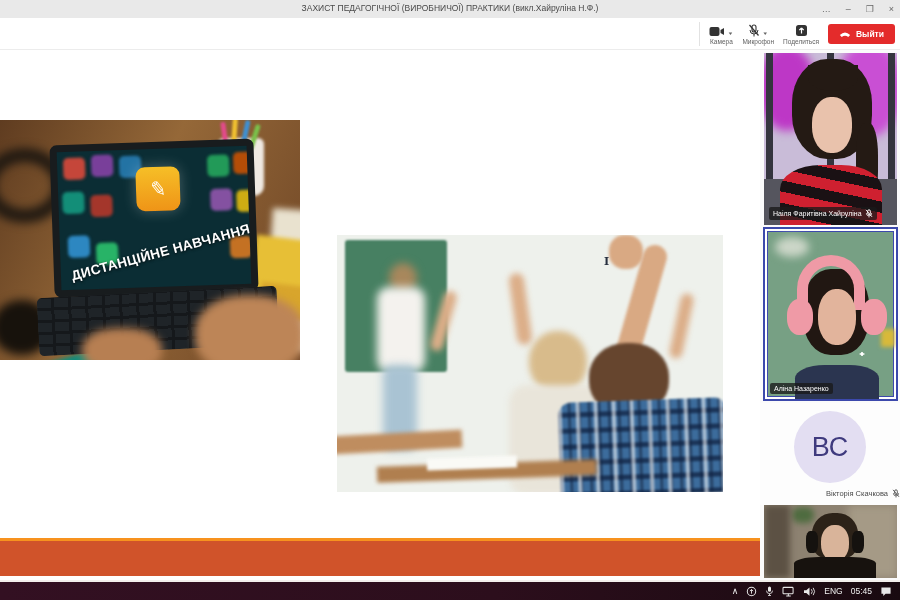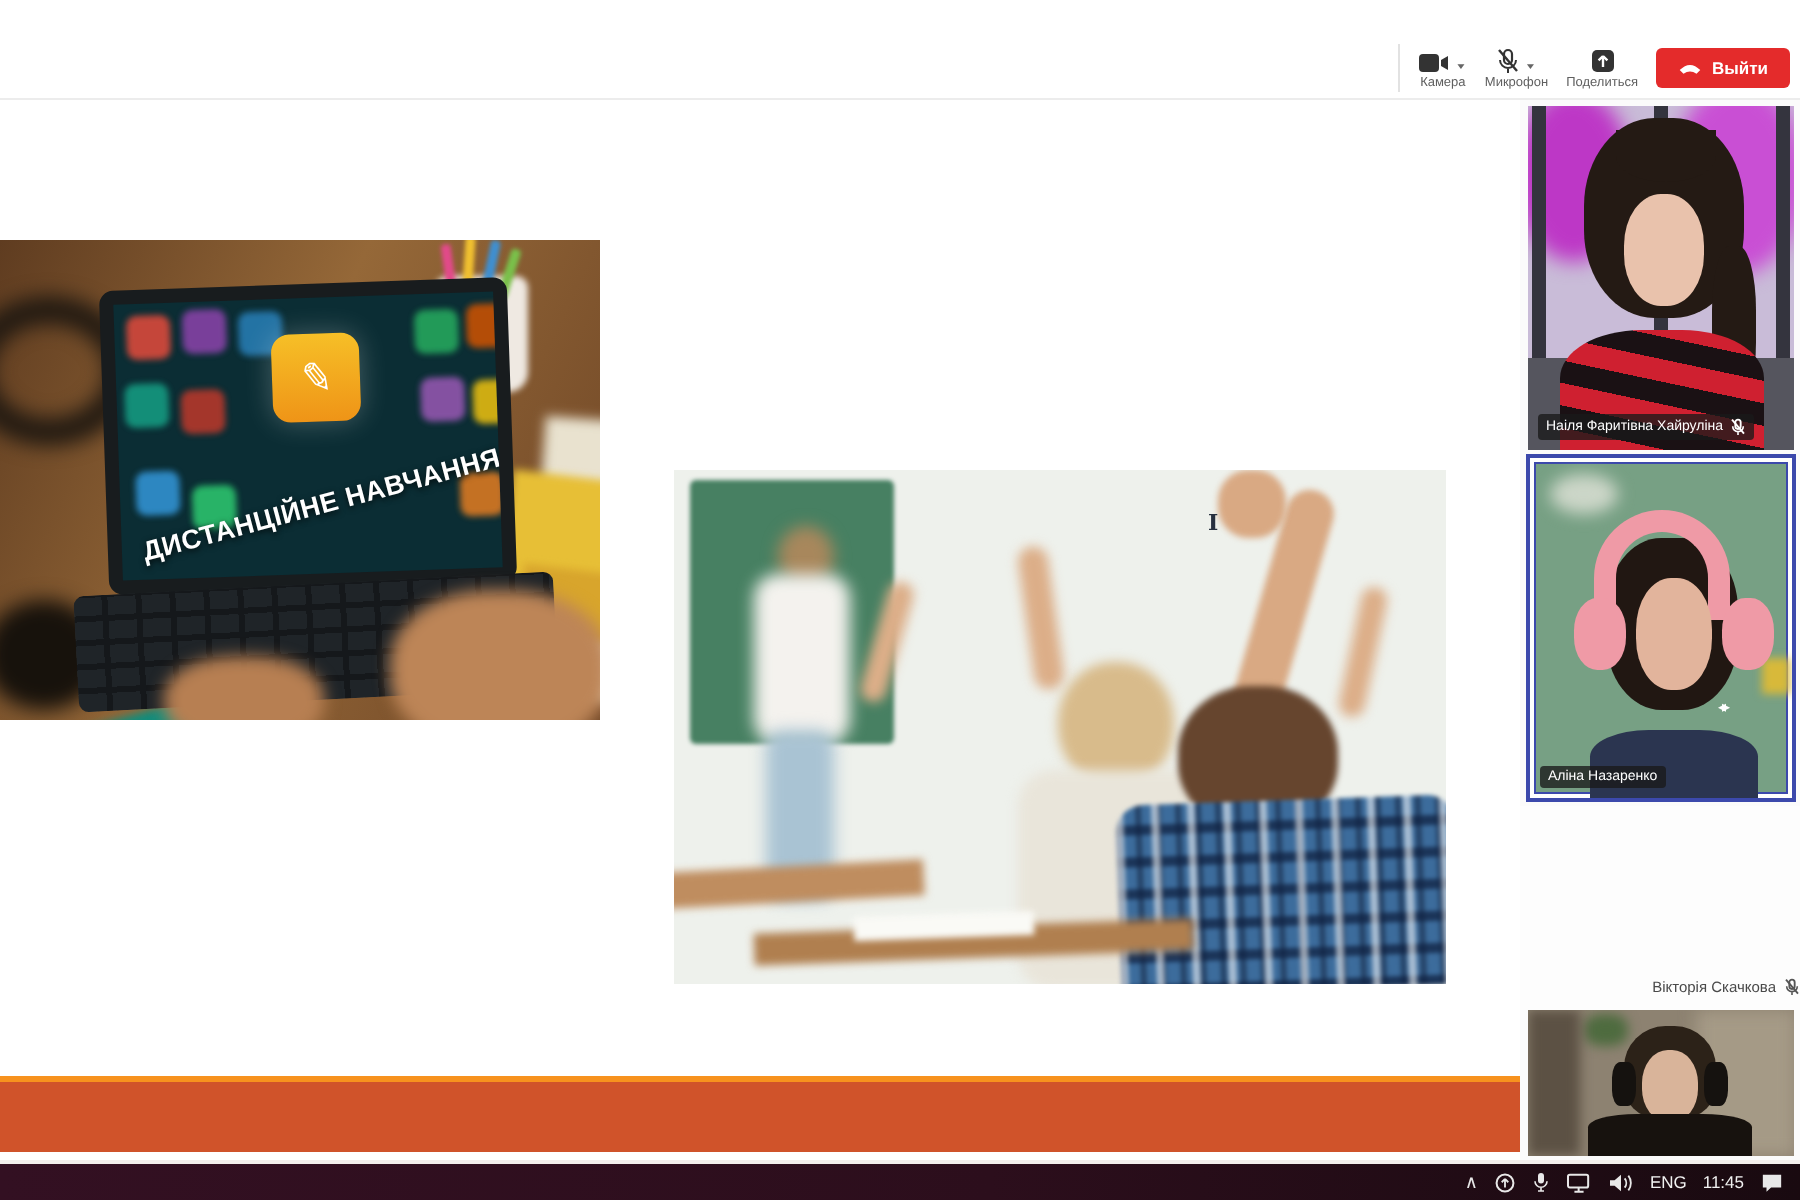--- a/index.html
+++ b/index.html
@@ -133,20 +133,29 @@
      display:flex; align-items:center; justify-content:flex-end; gap:8px; padding-right:8px; }
   .tray { display:flex; align-items:center; gap:8px; }
   .tray .txt { color:#f0f0f0; font-size:8.5px; }
   .tray .g { color:#e8e8e8; font-size:9px; line-height:1; cursor:pointer; }
 </style>
 </head>
 <body>
 
 <div class="screen">
 
+  <div class="titlebar">
+    <div class="title">ЗАХИСТ ПЕДАГОГІЧНОЇ (ВИРОБНИЧОЇ) ПРАКТИКИ (викл.Хайруліна Н.Ф.)</div>
+    <div class="wincontrols">
+      <span>…</span>
+      <span>–</span>
+      <span>❐</span>
+      <span>×</span>
+    </div>
+  </div>
 
   <div class="toolbar">
     <div class="tgroup main">
 
       <div class="tbtn">
         <span class="ic">
           <svg class="tb" width="15" height="13" viewBox="0 0 15 13">
               <rect x="1" y="1.5" width="12" height="9" rx="1.5" fill="none" stroke="#4a4a4a" stroke-width="1.2"></rect>
               <path d="M9 7 L13 10.5 L10.5 10.8 L11.5 13 L10.3 13 L9.4 10.9 Z" fill="#222"></path>
             </svg>
@@ -372,20 +381,23 @@
         <div class="t2 t2-cupR"></div>
         <div class="t2 t2-face"></div>
         <div class="t2 t2-shirt"></div>
         <div class="t2 t2-wicon">◂▸</div>
         <div class="badge">
           <span class="bname">Аліна Назаренко</span>
         </div>
       </div>
 
       <div class="tile tile3">
+        <div class="t3-circle">
+          <span class="t3-initials">ВС</span>
+        </div>
         <div class="t3-namerow">
           <span class="t3-name">Вікторія Скачкова</span>
           <svg width="8" height="9" viewBox="0 0 12 13">
               <rect x="4" y="1" width="4" height="7" rx="2" fill="none" stroke="#555" stroke-width="1.4"></rect>
               <path d="M2 6 a4 4 0 0 0 8 0 M6 10 v2.5" fill="none" stroke="#555" stroke-width="1.2"></path>
               <path d="M1.5 1 L10.5 11.5" stroke="#555" stroke-width="1.4"></path>
             </svg>
         </div>
       </div>
 
@@ -415,20 +427,20 @@
         </svg>
       <svg width="13" height="11" viewBox="0 0 14 12">
           <rect x="1" y="1.5" width="11" height="7" rx="1" fill="none" stroke="#e8e8e8" stroke-width="1.1"></rect>
           <path d="M4.5 10.8 h5 M6.8 8.5 v2" stroke="#e8e8e8" stroke-width="1.1"></path>
         </svg>
       <svg width="13" height="11" viewBox="0 0 14 12">
           <path d="M1 4.5 h2.5 L7 1.5 v9 L3.5 7.5 H1 Z" fill="#e8e8e8"></path>
           <path d="M9 3.5 a4 4 0 0 1 0 5 M11 2 a6.5 6.5 0 0 1 0 8" fill="none" stroke="#e8e8e8" stroke-width="1"></path>
         </svg>
       <span class="txt">ENG</span>
-      <span class="txt">11:45</span>
+      <span class="txt">05:45</span>
       <svg width="12" height="11" viewBox="0 0 13 12">
           <path d="M1.5 1.5 h10 v7 h-5.5 l-2.5 2.3 v-2.3 h-2 Z" fill="#e8e8e8"></path>
         </svg>
     </div>
   </div>
 
 </div>
 
 </body></html>

